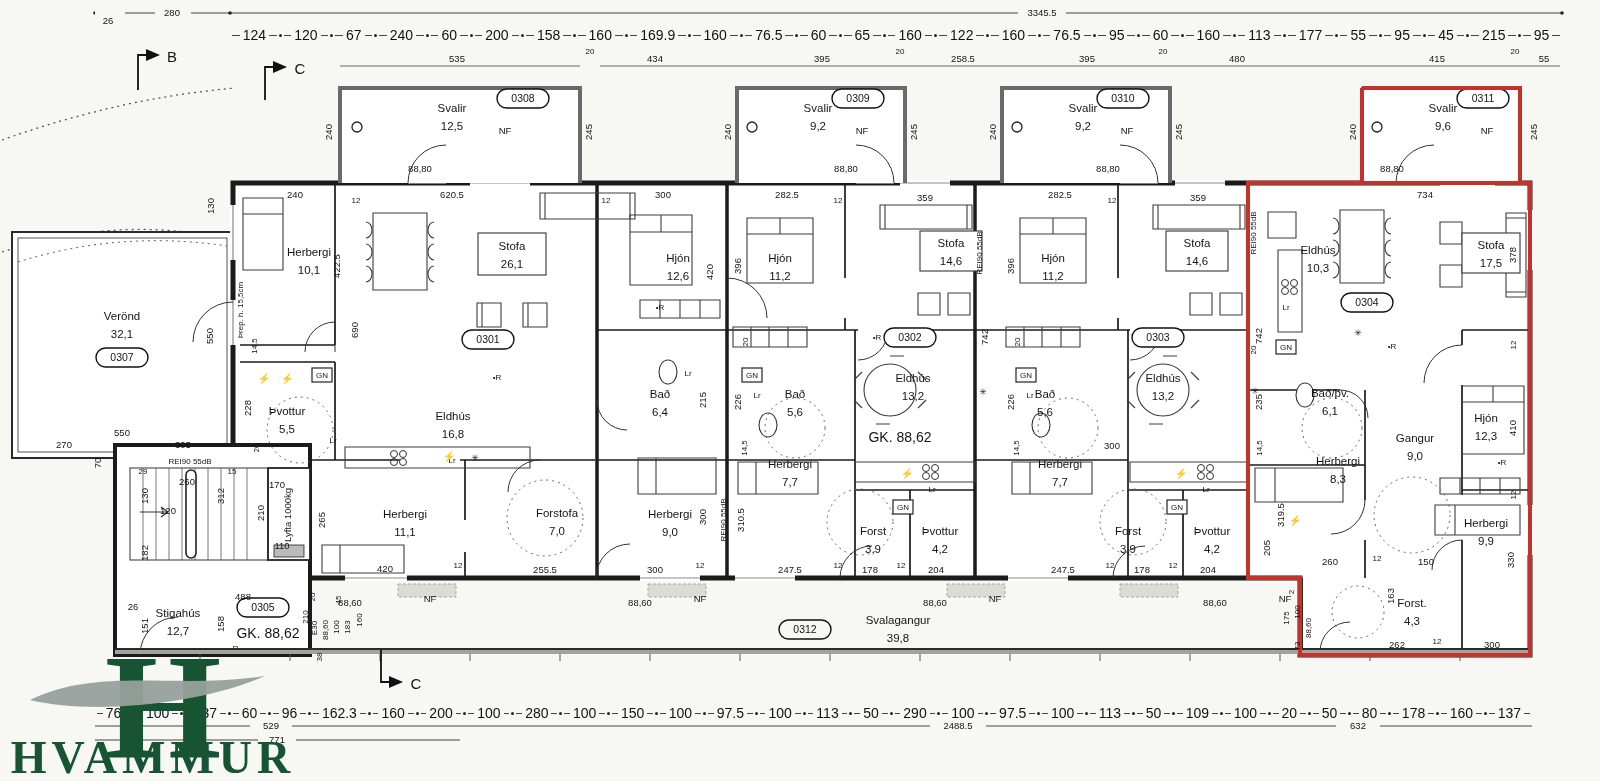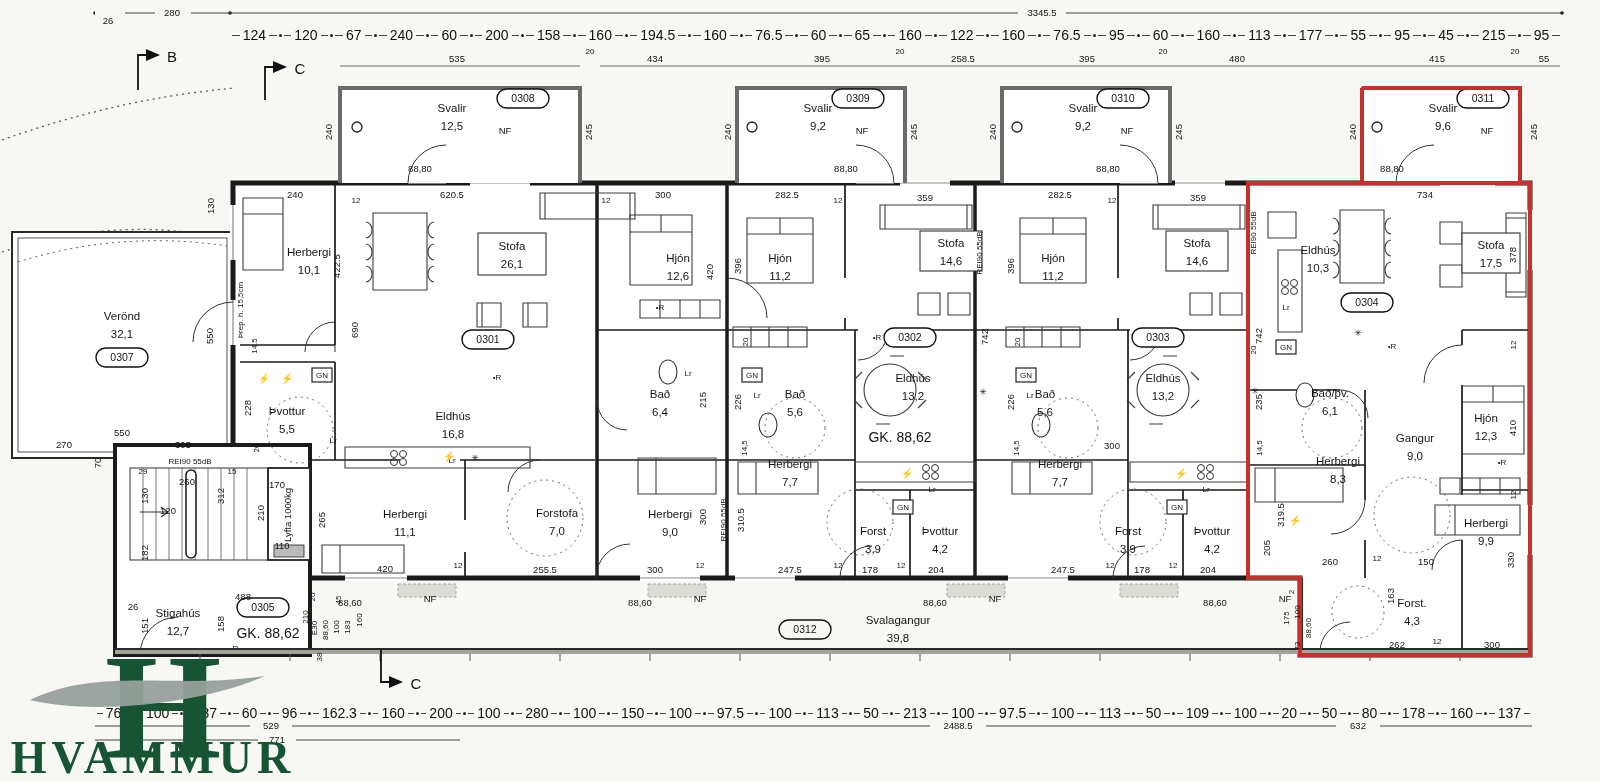--- a/index.html
+++ b/index.html
@@ -52,21 +52,21 @@
       <span class="dot"></span>
       <span class="seg"></span>
       <span class="dim">158</span>
       <span class="seg"></span>
       <span class="dot"></span>
       <span class="seg"></span>
       <span class="dim">160</span>
       <span class="seg"></span>
       <span class="dot"></span>
       <span class="seg"></span>
-      <span class="dim">194.5</span>
+      <span class="dim">169.9</span>
       <span class="seg"></span>
       <span class="dot"></span>
       <span class="seg"></span>
       <span class="dim">160</span>
       <span class="seg"></span>
       <span class="dot"></span>
       <span class="seg"></span>
       <span class="dim">76.5</span>
       <span class="seg"></span>
       <span class="dot"></span>
@@ -197,21 +197,21 @@
       <span class="dot"></span>
       <span class="seg"></span>
       <span class="dim">113</span>
       <span class="seg"></span>
       <span class="dot"></span>
       <span class="seg"></span>
       <span class="dim">50</span>
       <span class="seg"></span>
       <span class="dot"></span>
       <span class="seg"></span>
-      <span class="dim">213</span>
+      <span class="dim">290</span>
       <span class="seg"></span>
       <span class="dot"></span>
       <span class="seg"></span>
       <span class="dim">100</span>
       <span class="seg"></span>
       <span class="dot"></span>
       <span class="seg"></span>
       <span class="dim">97.5</span>
       <span class="seg"></span>
       <span class="dot"></span>

